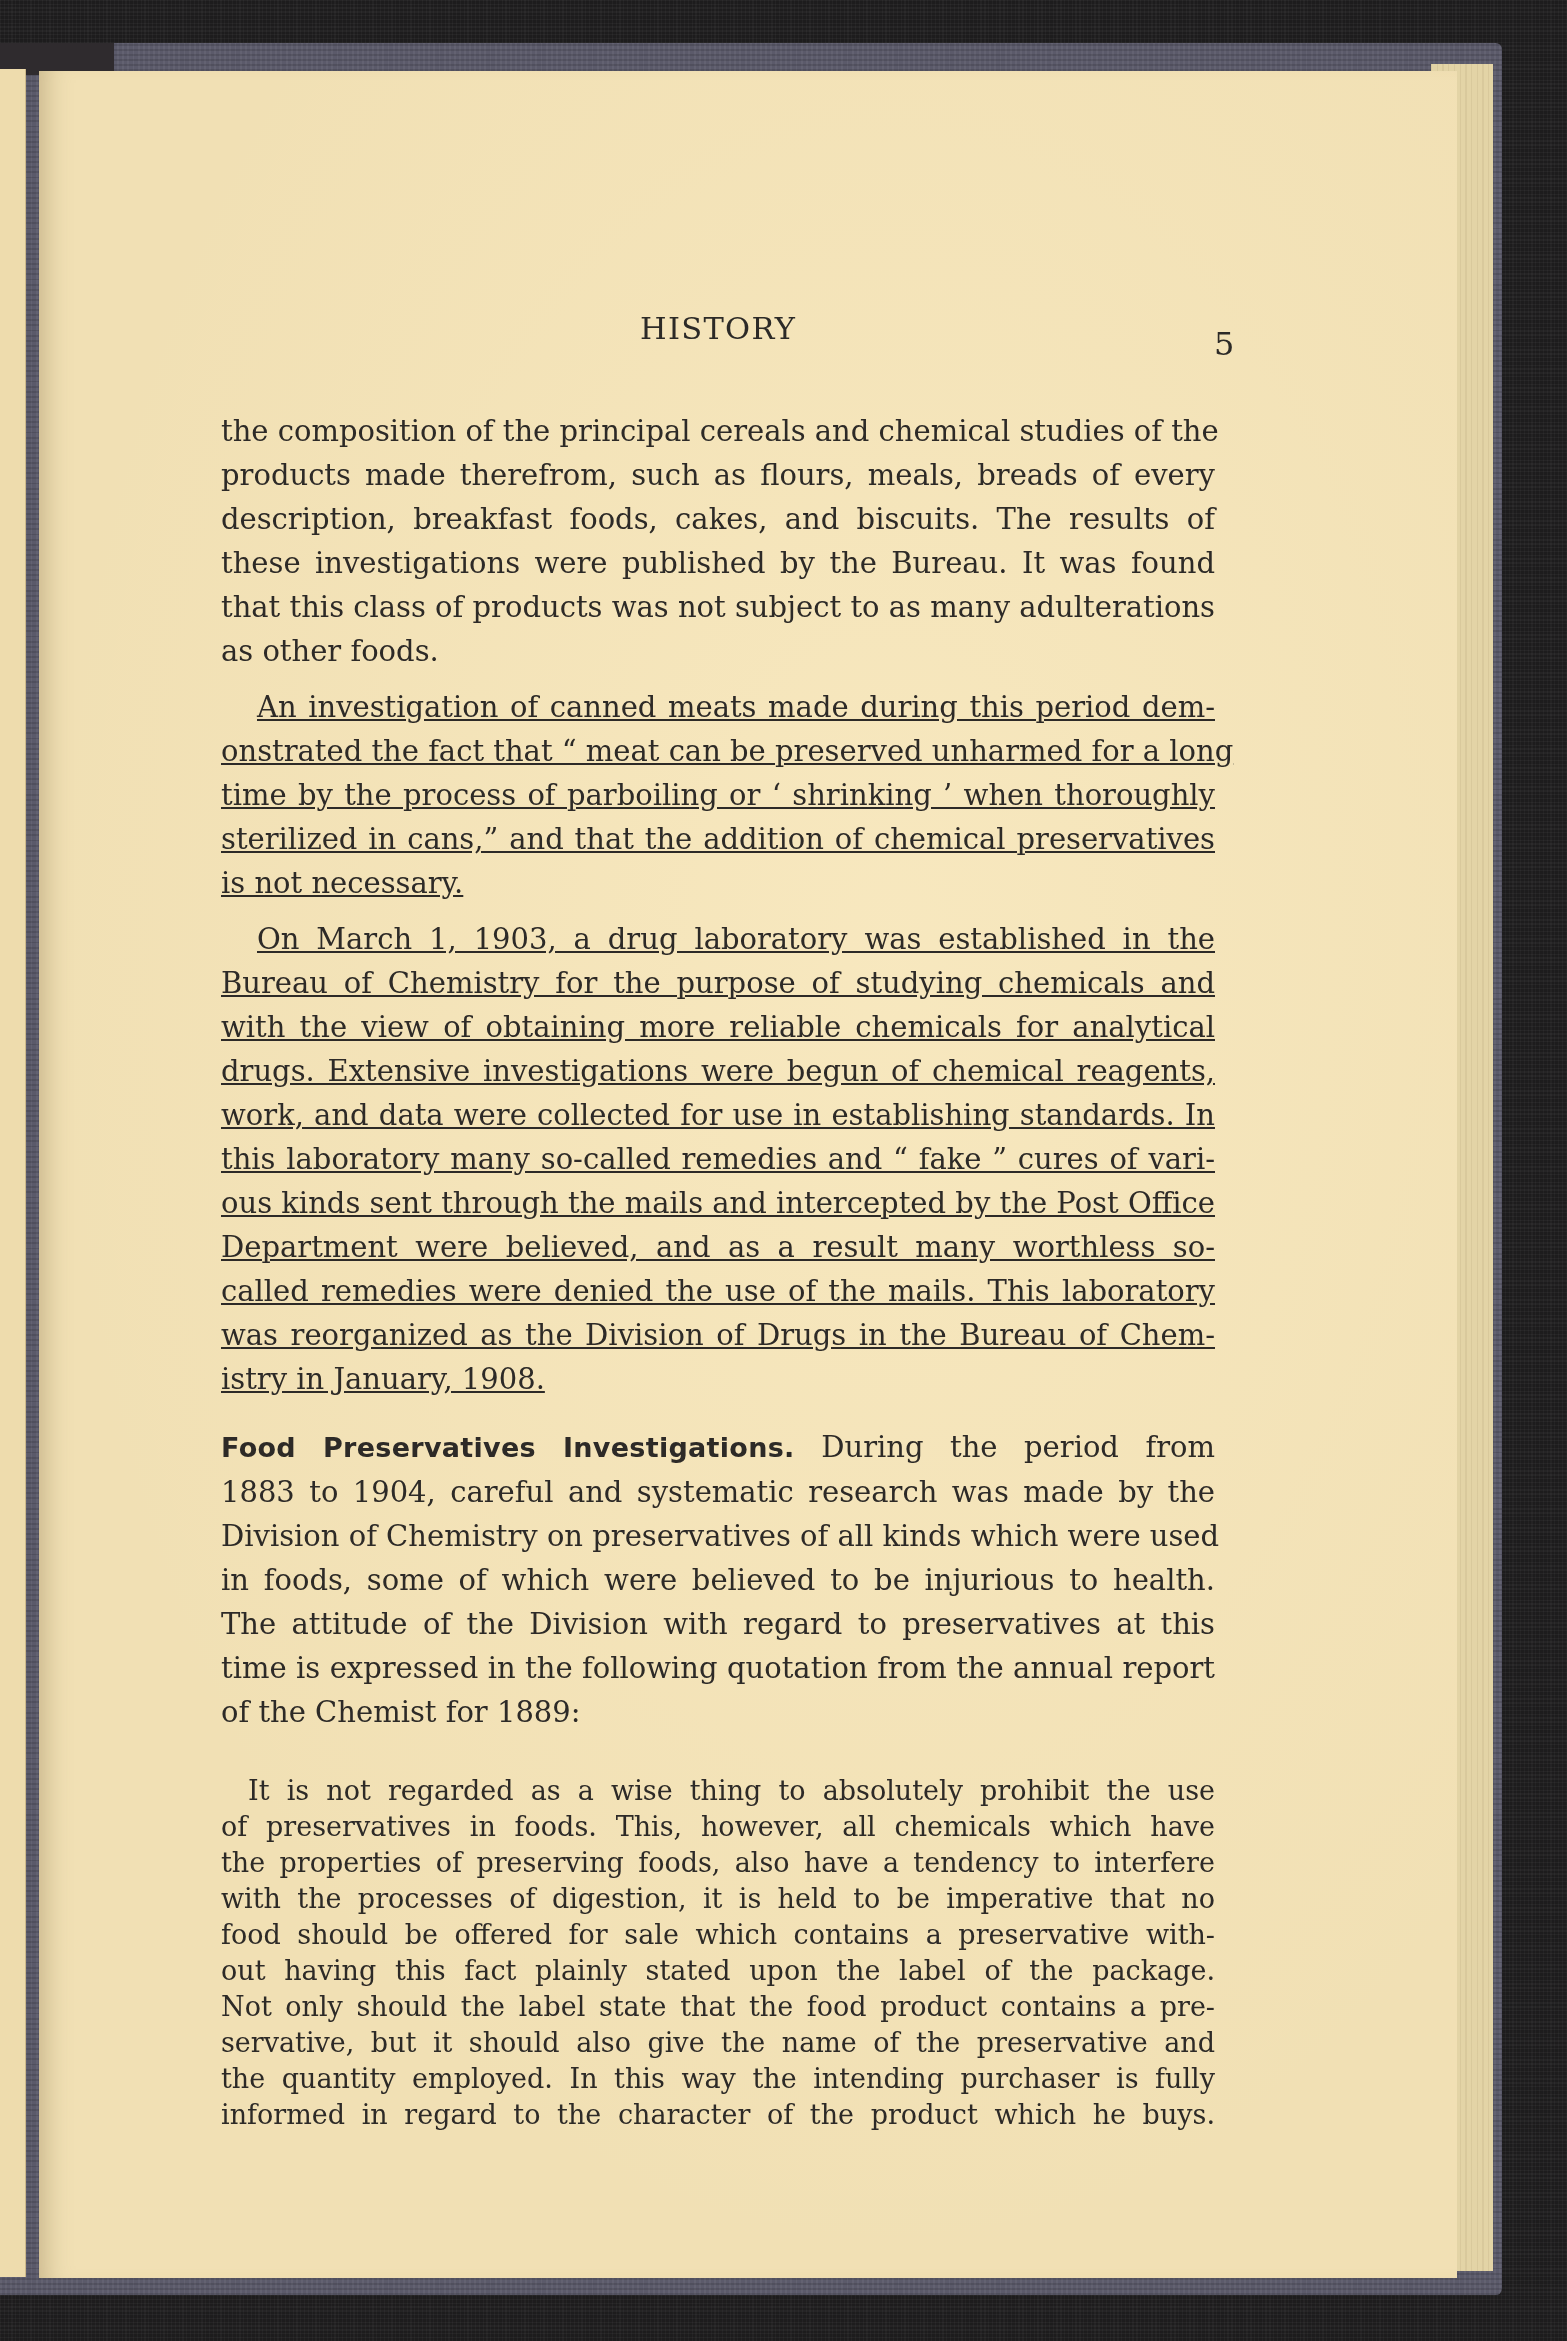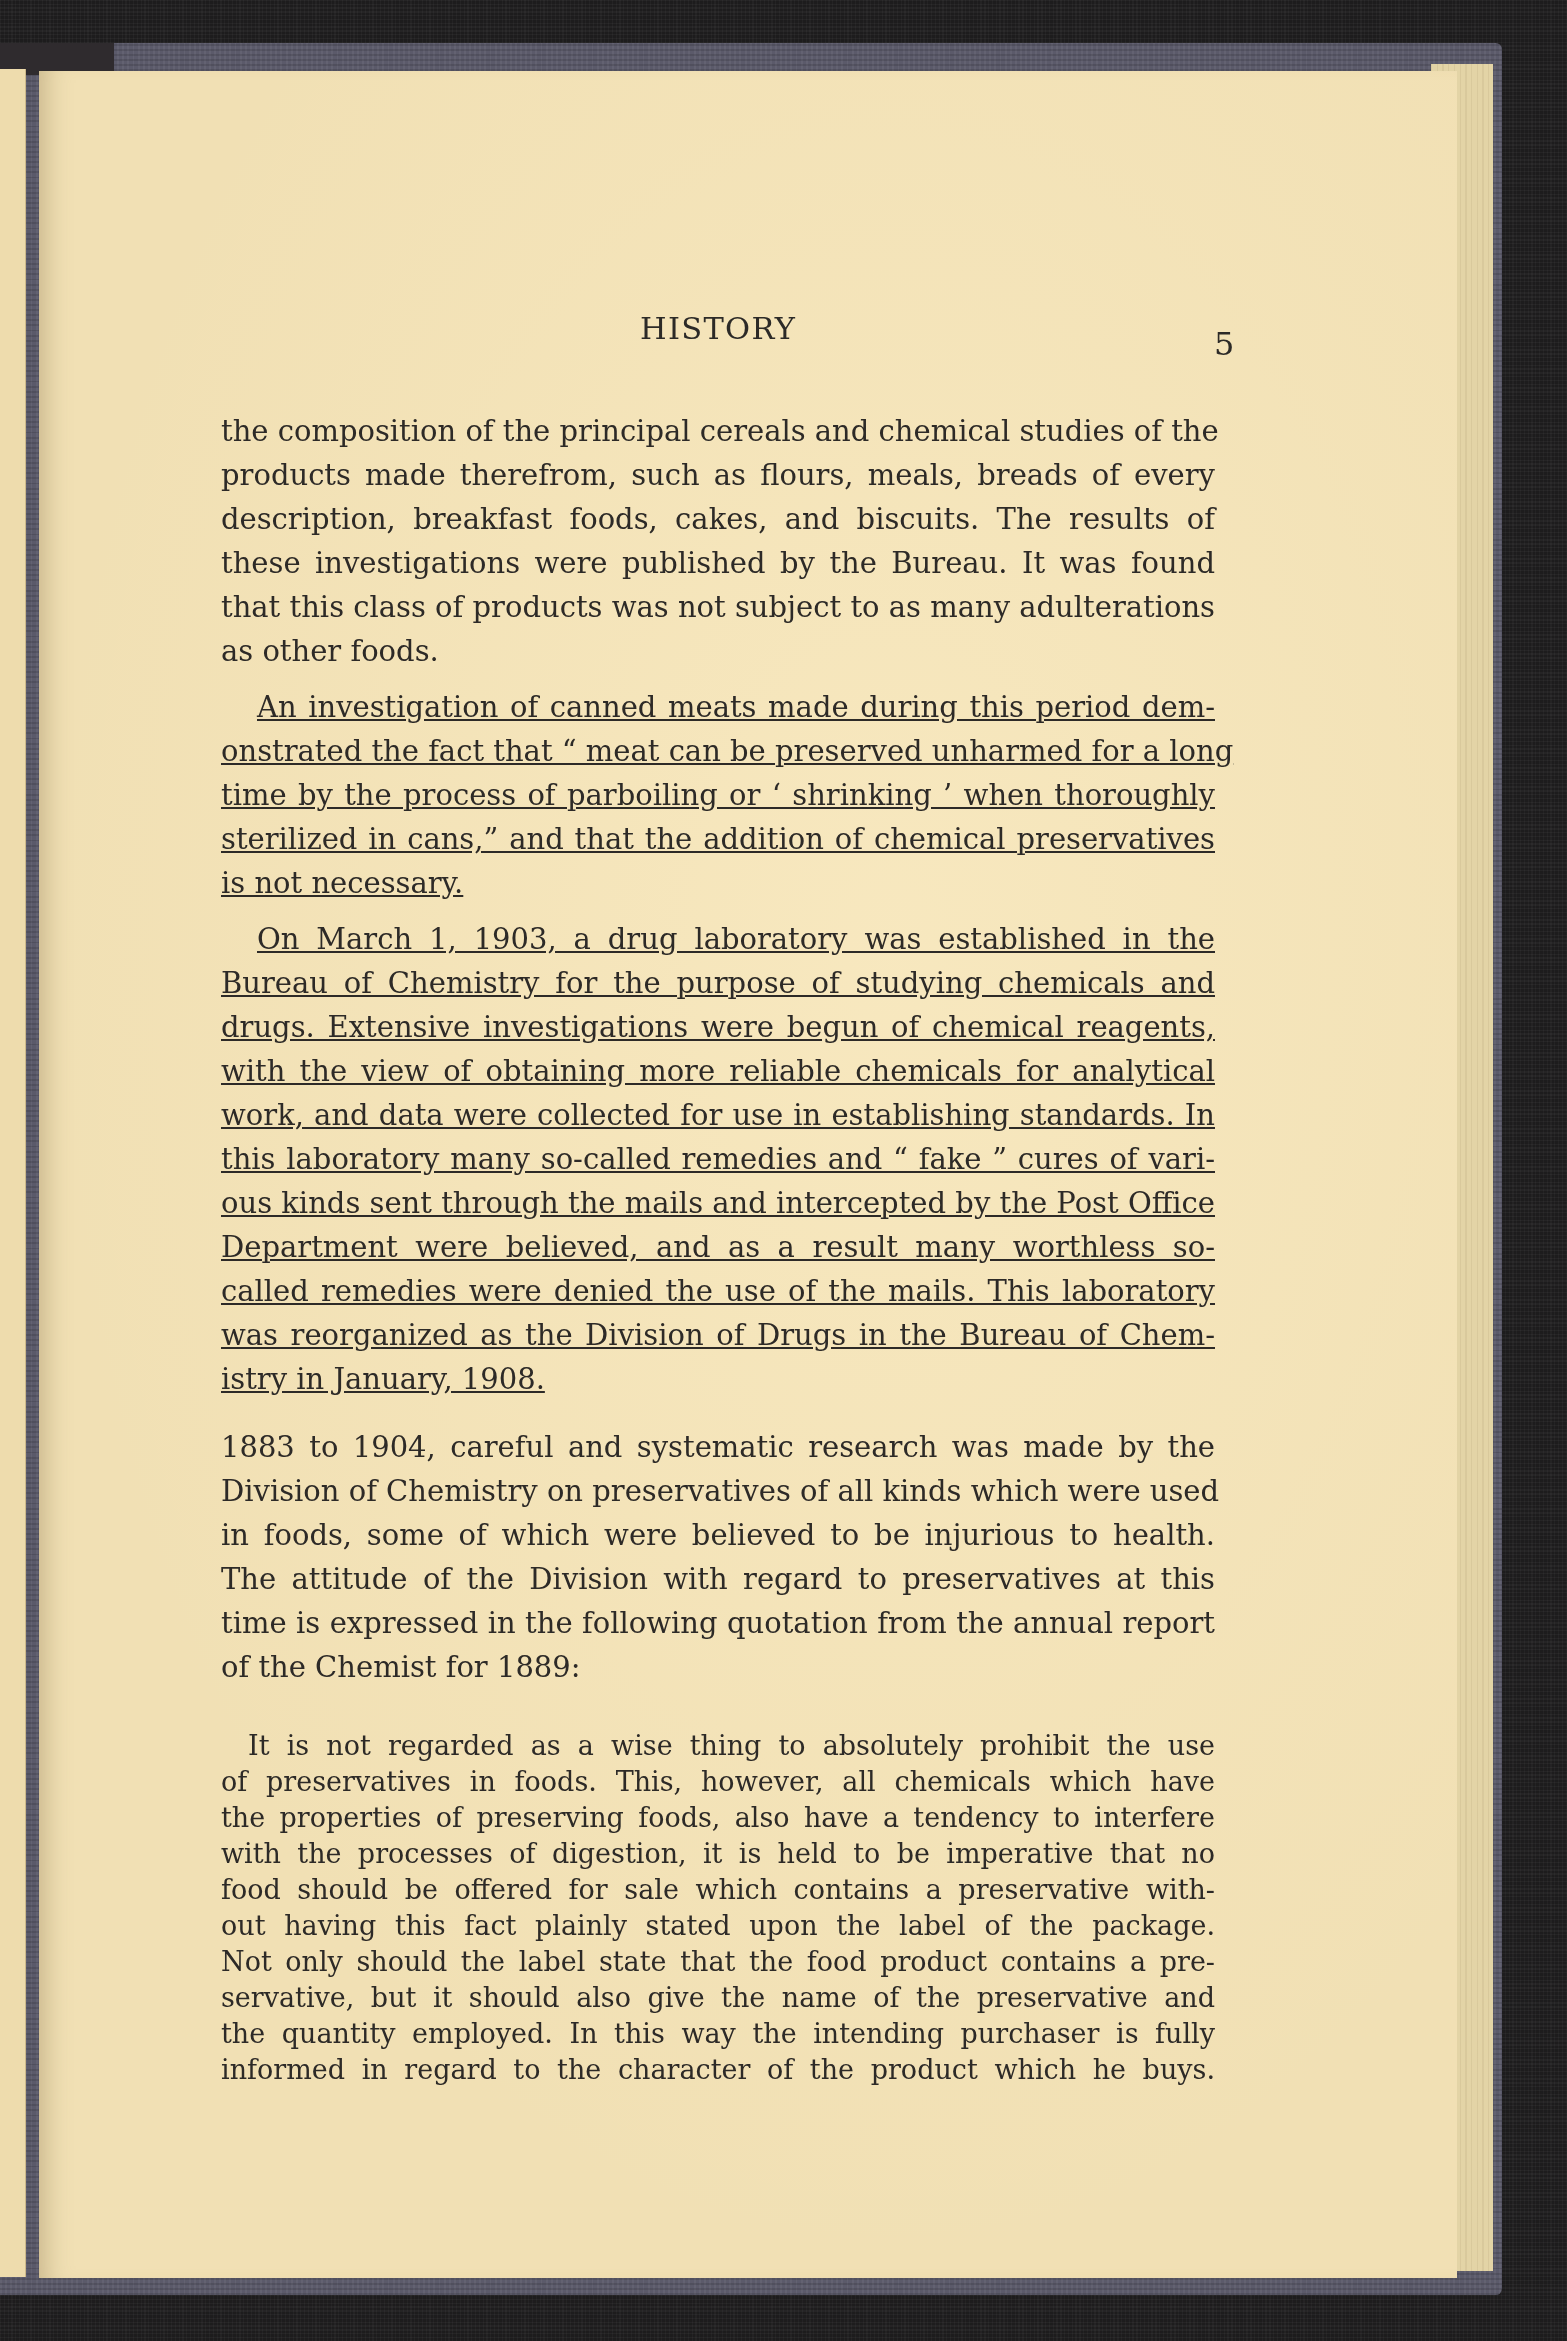--- a/index.html
+++ b/index.html
@@ -92,32 +92,36 @@
     <p class="indent" style="text-indent:0">
       <span class="line" style="padding-left:36px">An investigation of canned meats made during this period dem-</span>
       <span class="line">onstrated the fact that “ meat can be preserved unharmed for a long</span>
       <span class="line">time by the process of parboiling or ‘ shrinking ’ when thoroughly</span>
       <span class="line">sterilized in cans,” and that the addition of chemical preservatives</span>
       <span class="line last">is not necessary.</span>
     </p>
     <p class="indent" style="text-indent:0">
       <span class="line" style="padding-left:36px">On March 1, 1903, a drug laboratory was established in the</span>
       <span class="line">Bureau of Chemistry for the purpose of studying chemicals and</span>
+      <span class="line">with the view of obtaining more reliable chemicals for analytical</span>
       <span class="line">drugs.  Extensive investigations were begun of chemical reagents,</span>
-      <span class="line">with the view of obtaining more reliable chemicals for analytical</span>
       <span class="line">work, and data were collected for use in establishing standards.  In</span>
       <span class="line">this laboratory many so-called remedies and “ fake ” cures of vari-</span>
       <span class="line">ous kinds sent through the mails and intercepted by the Post Office</span>
       <span class="line">Department were believed, and as a result many worthless so-</span>
       <span class="line">called remedies were denied the use of the mails.  This laboratory</span>
       <span class="line">was reorganized as the Division of Drugs in the Bureau of Chem-</span>
       <span class="line last">istry in January, 1908.</span>
     </p>
 
     <p class="section">
+      <span class="line">
+        <span class="section-head">Food Preservatives Investigations.</span>
+        <span>During the period from</span>
+      </span>
       <span class="line">1883 to 1904, careful and systematic research was made by the</span>
       <span class="line">Division of Chemistry on preservatives of all kinds which were used</span>
       <span class="line">in foods, some of which were believed to be injurious to health.</span>
       <span class="line">The attitude of the Division with regard to preservatives at this</span>
       <span class="line">time is expressed in the following quotation from the annual report</span>
       <span class="line last">of the Chemist for 1889:</span>
     </p>
 
     <div class="quote">
       <p style="text-indent:0">

